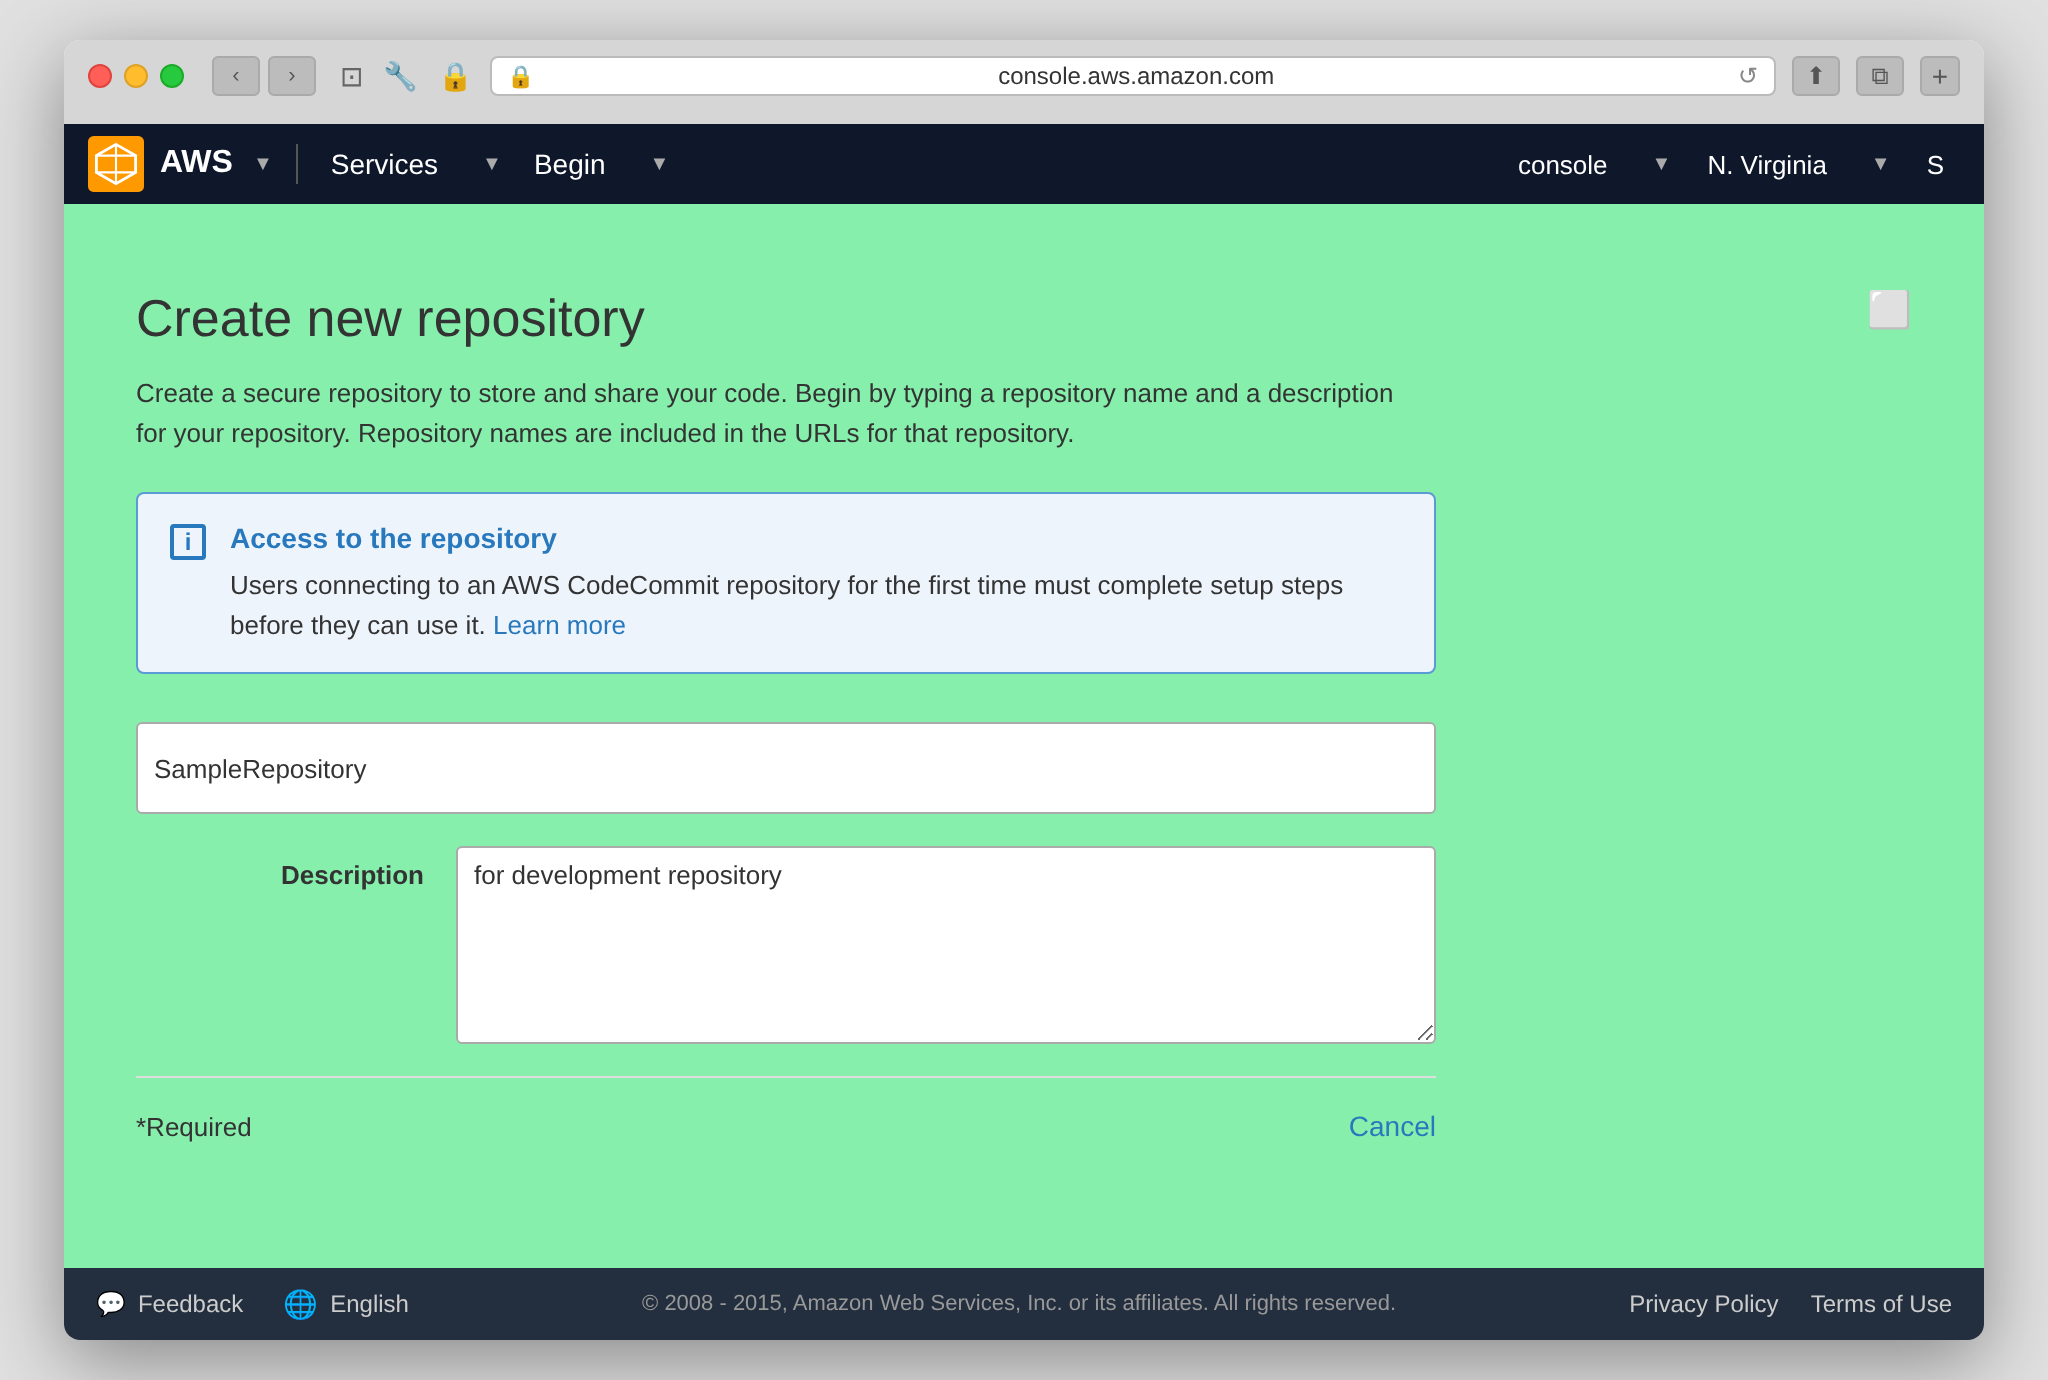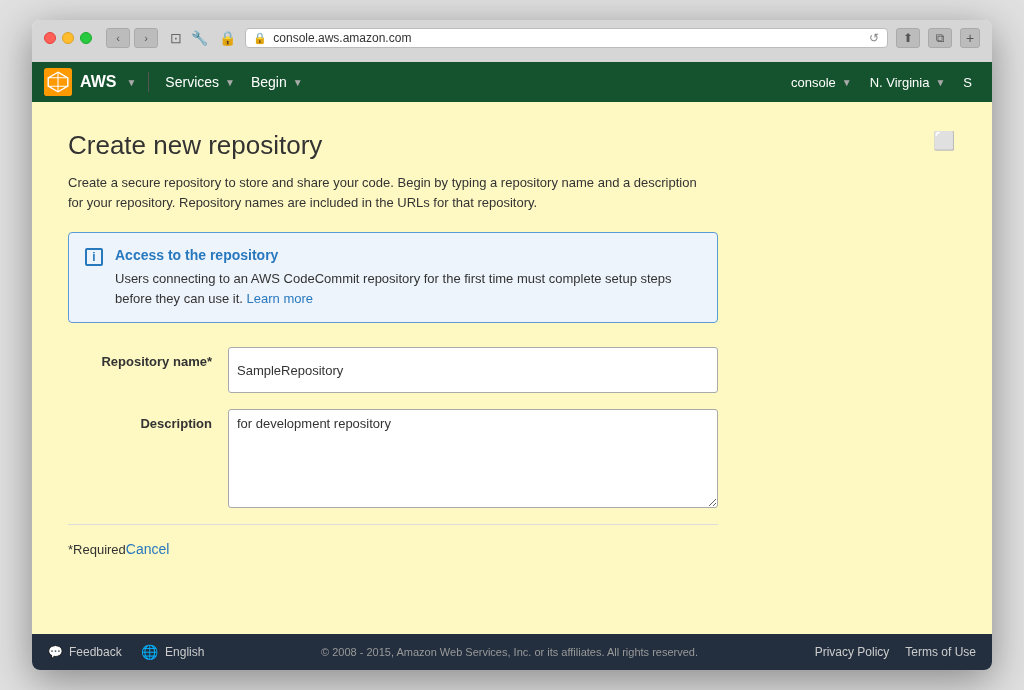--- a/index.html
+++ b/index.html
@@ -91,21 +91,21 @@
       display: flex;
       align-items: center;
       background: white;
       border: 1px solid #bbb;
       border-radius: 4px;
       padding: 2px 8px;
       gap: 6px;
     }
 
     .lock-icon { font-size: 11px; color: #888; }
-    .address-text { font-size: 12px; color: #333; flex: 1; text-align: left; }
+    .address-text { font-size: 12px; color: #333; flex: 1; text-align: center; }
     .reload-icon { font-size: 12px; color: #888; cursor: pointer; }
 
     .browser-right-icons {
       display: flex;
       gap: 8px;
       align-items: center;
     }
 
     .browser-action-btn {
       width: 24px;
@@ -134,21 +134,21 @@
       color: #555;
       cursor: pointer;
     }
 
     .browser-tab-bar {
       height: 8px;
     }
 
     
     .aws-nav {
-      background: #14532d;
+      background: #0f172a;
       height: 40px;
       display: flex;
       align-items: center;
       padding: 0 12px;
       gap: 0;
       flex-shrink: 0;
     }
 
     .aws-logo {
       display: flex;
@@ -182,41 +182,41 @@
     }
 
     .aws-nav-item {
       color: white;
       font-size: 14px;
       font-weight: 500;
       padding: 0 8px;
       cursor: pointer;
       display: flex;
       align-items: center;
-      gap: 4px;
+      gap: 20px;
       height: 40px;
     }
 
     .aws-nav-right {
       margin-left: auto;
       display: flex;
       align-items: center;
       gap: 2px;
     }
 
     .aws-nav-right .aws-nav-item {
       font-size: 13px;
     }
 
     
     .main-content {
       flex: 1;
-      background: #fef9c3;
+      background: #86efac;
       overflow-y: auto;
-      padding: 28px 36px 20px 36px;
+      padding: 42px 36px 20px 36px;
     }
 
     .page-header {
       display: flex;
       align-items: flex-start;
       justify-content: space-between;
       margin-bottom: 12px;
     }
 
     .page-title {
@@ -332,20 +332,21 @@
       border: none;
       border-top: 1px solid #ddd;
       max-width: 650px;
       margin: 16px 0;
     }
 
     
     .form-footer {
       display: flex;
       align-items: center;
+      justify-content: space-between;
       max-width: 650px;
     }
 
     .required-note {
       font-size: 13px;
       color: #333;
     }
 
     .form-actions {
       display: flex;
@@ -499,21 +500,20 @@
       <div class="info-content">
         <div class="info-title">Access to the repository</div>
         <p class="info-text">
           <span>Users connecting to an AWS CodeCommit repository for the first time must complete setup steps before they can use it.</span>
           <a class="info-link" href="#">Learn more</a>
         </p>
       </div>
     </div>
 
     <div class="form-row">
-      <label class="form-label">Repository name*</label>
       <input type="text" class="form-input" value="SampleRepository" style="">
     </div>
 
     <div class="form-row">
       <label class="form-label">Description</label>
       <textarea class="form-textarea" style="">for development repository</textarea>
     </div>
 
     <hr class="form-divider">
 

